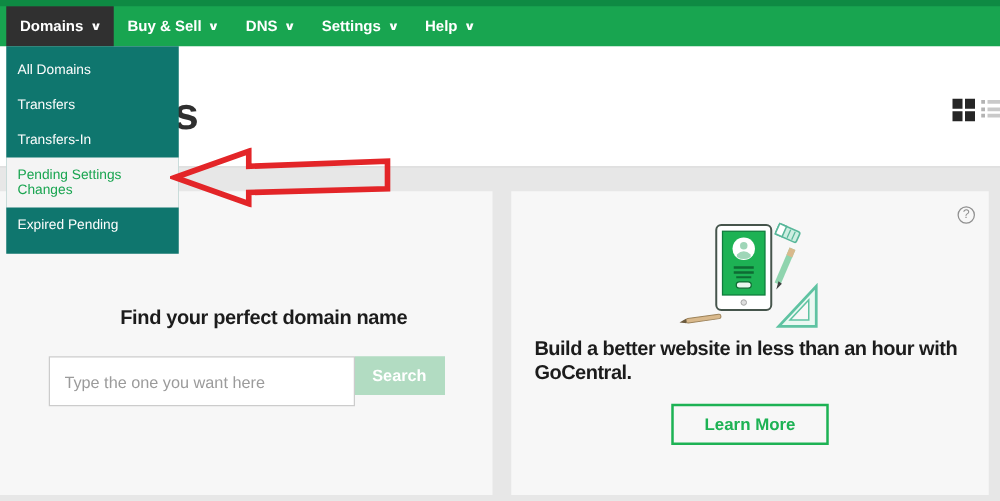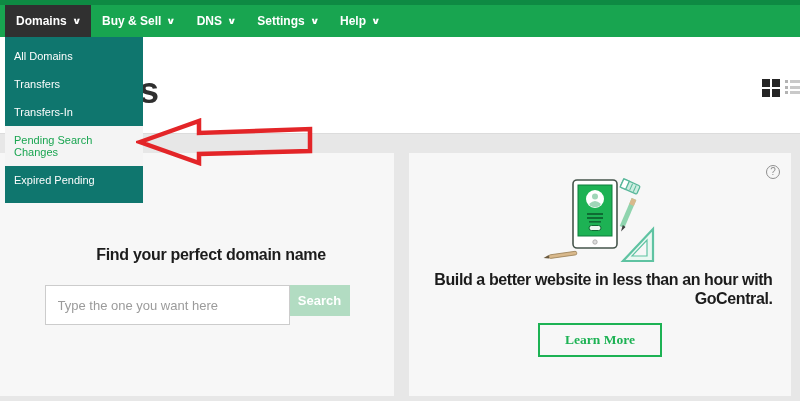--- a/index.html
+++ b/index.html
@@ -43,35 +43,35 @@
   .card-left  { left:0;  width:394px; }
   .card-right { left:409px; width:382px; }
 
   .search-heading { margin-top:93px; text-align:center; font-size:16px;
     font-weight:bold; color:#1c1c1c; letter-spacing:-0.3px;margin-left:28px; }
   .search-row { margin-top:21px; display:flex; justify-content:center; }
   .domain-input { width:245px; height:40px; border:1px solid #ccc; background:#fff;
     padding:0 12px; font-size:13px; color:#444; outline:none;
     font-family:"Liberation Sans",sans-serif; }
   .domain-input::placeholder { color:#9b9b9b; }
-  .search-btn { width:60px; height:31px; border:none; background:#b2dcc2; color:#fff;
+  .search-btn { width:72px; height:31px; border:none; background:#b2dcc2; color:#fff;
     font-weight:bold; font-size:13px; cursor:pointer;
     font-family:"Liberation Sans",sans-serif; }
 
   .help-badge { position:absolute; right:11px; top:12px; width:14px; height:14px;
     border:1px solid #8f8f8f; border-radius:50%; color:#8f8f8f; font-size:10px;
     line-height:12px; text-align:center; cursor:pointer; }
   .illo-wrap { margin:20px auto 0 auto; width:130px; height:95px; }
-  .gc-heading { margin:2px auto 0 auto; max-width:345px; text-align:right;
+  .gc-heading { margin:2px auto 0 auto; max-width:345px; text-align:left;
     font-size:16px; line-height:1.2; font-weight:bold; color:#1c1c1c;
     letter-spacing:-0.4px; }
   .learn-more { display:block; margin:15px auto 0 auto; padding:7px 25px;
     background:transparent; border:2px solid #1db254; color:#1db254;
     font-weight:bold; font-size:13.5px; cursor:pointer;
-    font-family:Liberation Serif, serif;text-align:right; }
+    font-family:Liberation Sans, sans-serif;text-align:right; }
 
   
   .anno-arrow { position:absolute; left:136px; top:118px; z-index:50; }
 </style>
 </head>
 <body>
 
 <div class="stage">
 
   <h1 class="page-title">Domains</h1>
@@ -174,21 +174,21 @@
     <div class="nav-item">
       <span>Help</span>
       <span class="chev">∨</span>
     </div>
   </nav>
 
   <div class="dropdown">
     <div class="dd-item">All Domains</div>
     <div class="dd-item">Transfers</div>
     <div class="dd-item">Transfers-In</div>
-    <div class="dd-item highlight">Pending Search Changes</div>
+    <div class="dd-item highlight">Pending Settings Changes</div>
     <div class="dd-item">Expired Pending</div>
   </div>
 
   <svg class="anno-arrow" width="178" height="48" viewBox="0 0 178 48">
     <polygon points="4,24 63,3 63,15 174,11 174,33 63,36 63,45" fill="none" stroke="#e32528" stroke-width="4.5" stroke-linejoin="miter"></polygon>
   </svg>
 
 </div>
 
 </body></html>

